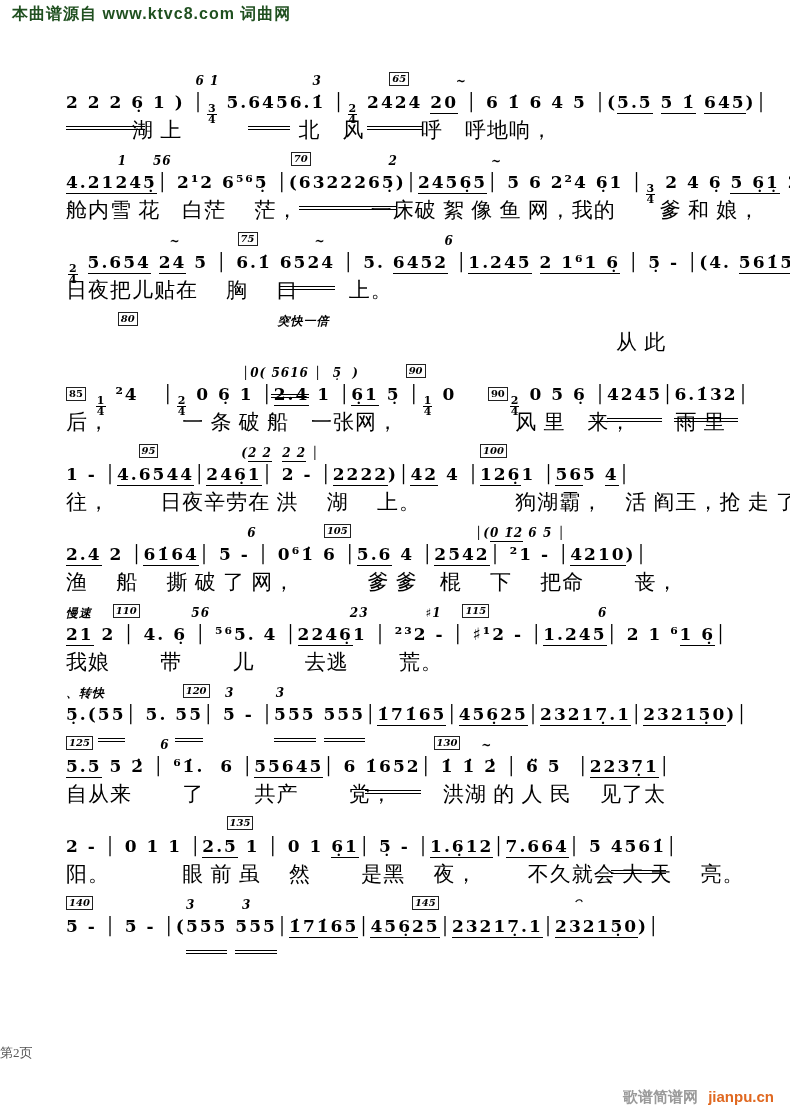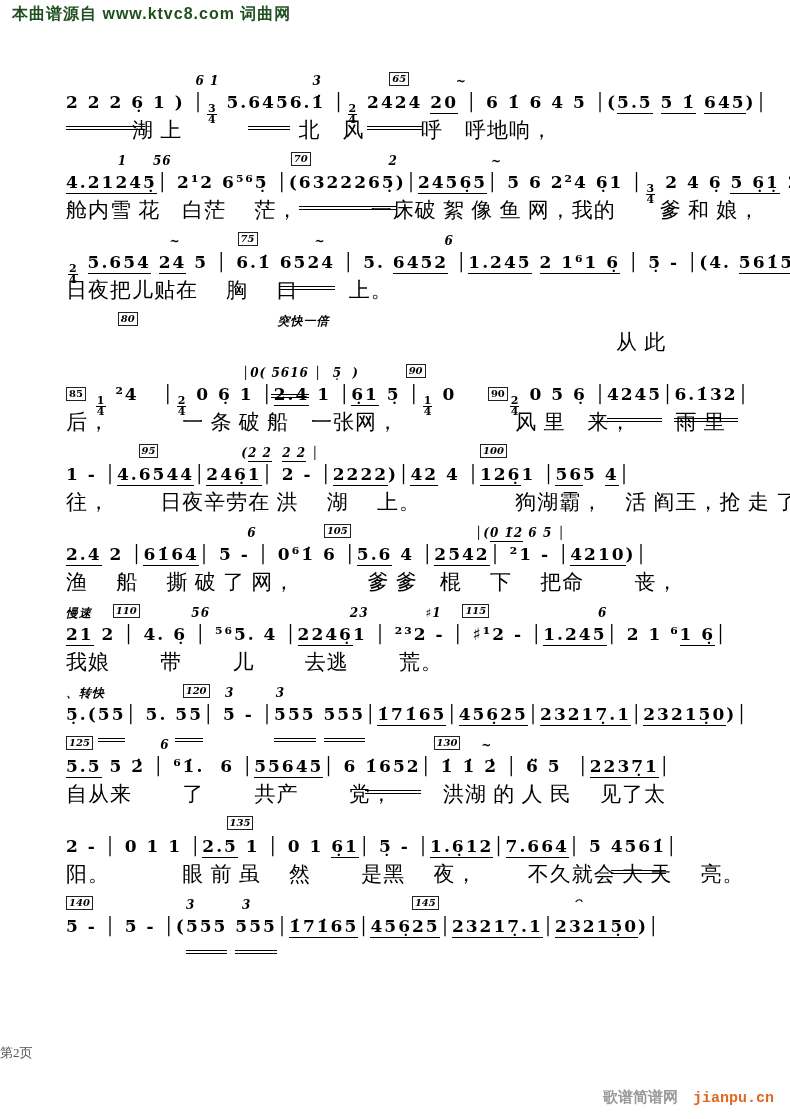--- a/index.html
+++ b/index.html
@@ -48,21 +48,21 @@
     font-size:11px;line-height:10px;letter-spacing:0;margin:0 2px;
   }
   .frac .num{border-bottom:1px solid #000;padding:0 1px;}
   .frac .den{padding:0 1px;}
   .page-footer{
     position:absolute;left:0;width:100%;top:1044px;
     font-size:13px;color:var(--page-label);font-family:"Liberation Serif",serif;
   }
   .watermark{
     position:absolute;right:16px;top:1088px;font-size:15px;font-weight:bold;
-    font-family:Liberation Mono, monospace;
+    font-family:Liberation Sans, sans-serif;
   }
   .watermark .wm-site{color:var(--watermark-gray);}
   .watermark .wm-url{color:var(--watermark-orange);margin-left:6px;}
 </style>
 </head>
 <body>
 
 <div class="site-header">本曲谱源自 www.ktvc8.com 词曲网</div>
 
 <div class="score">

